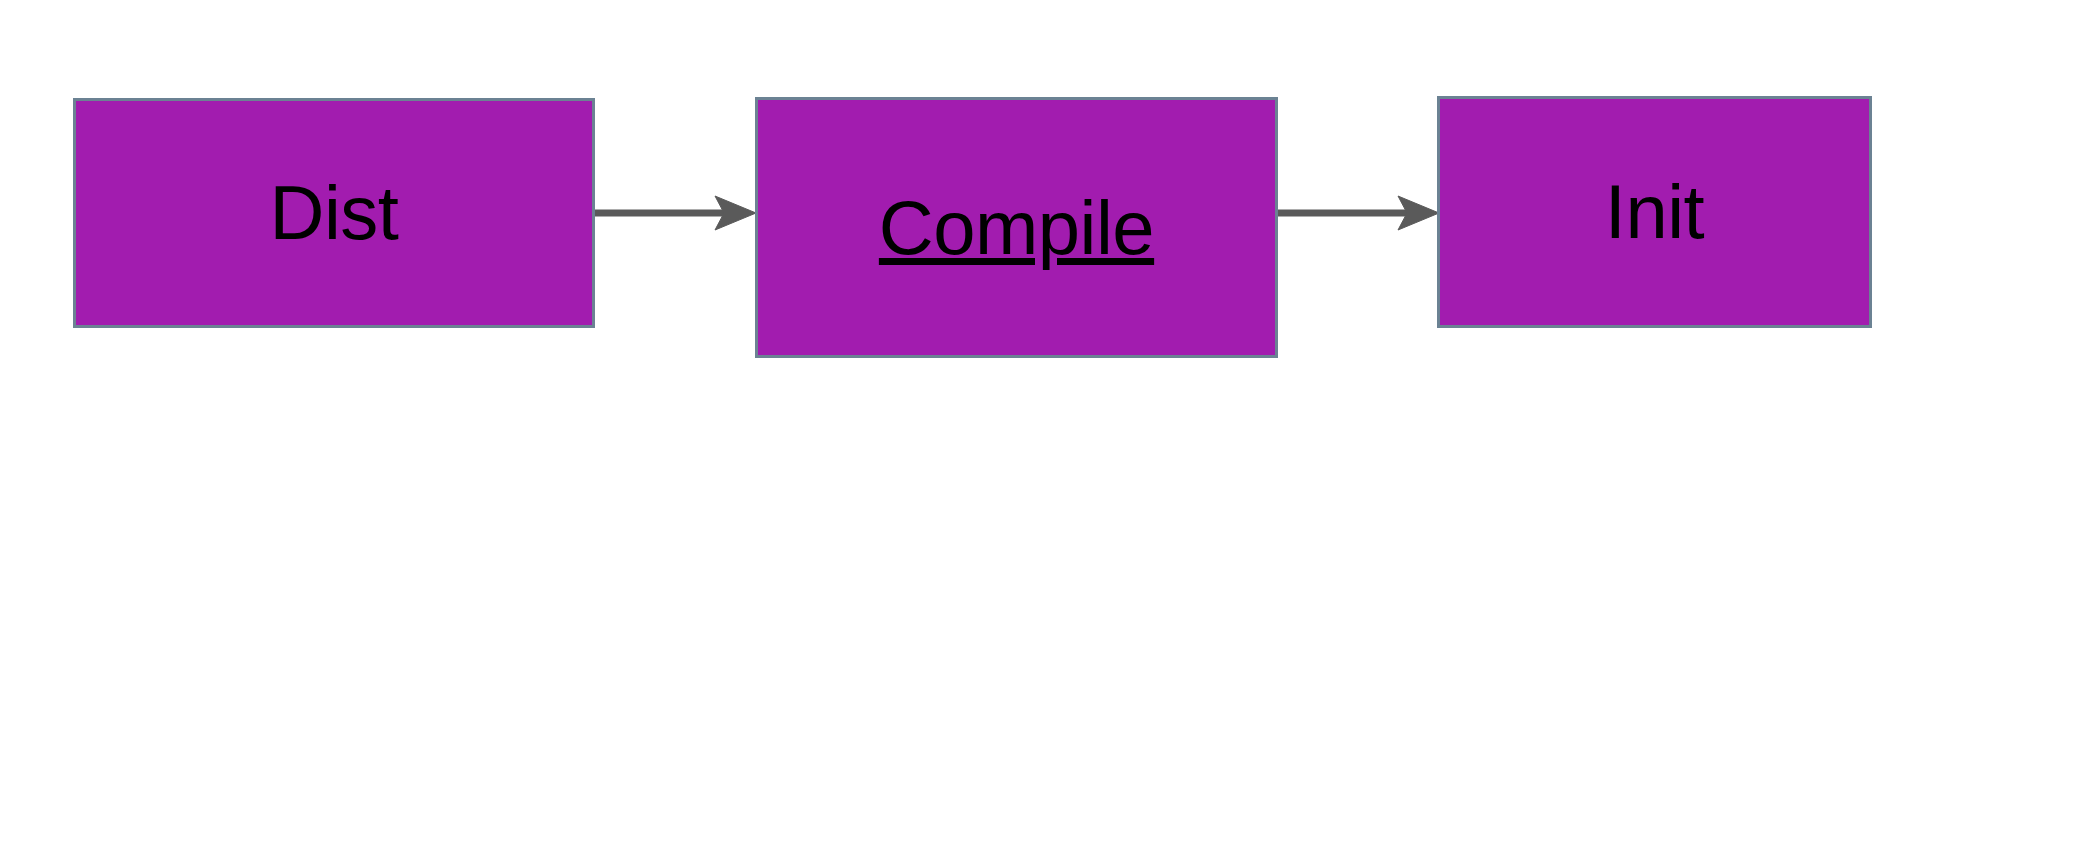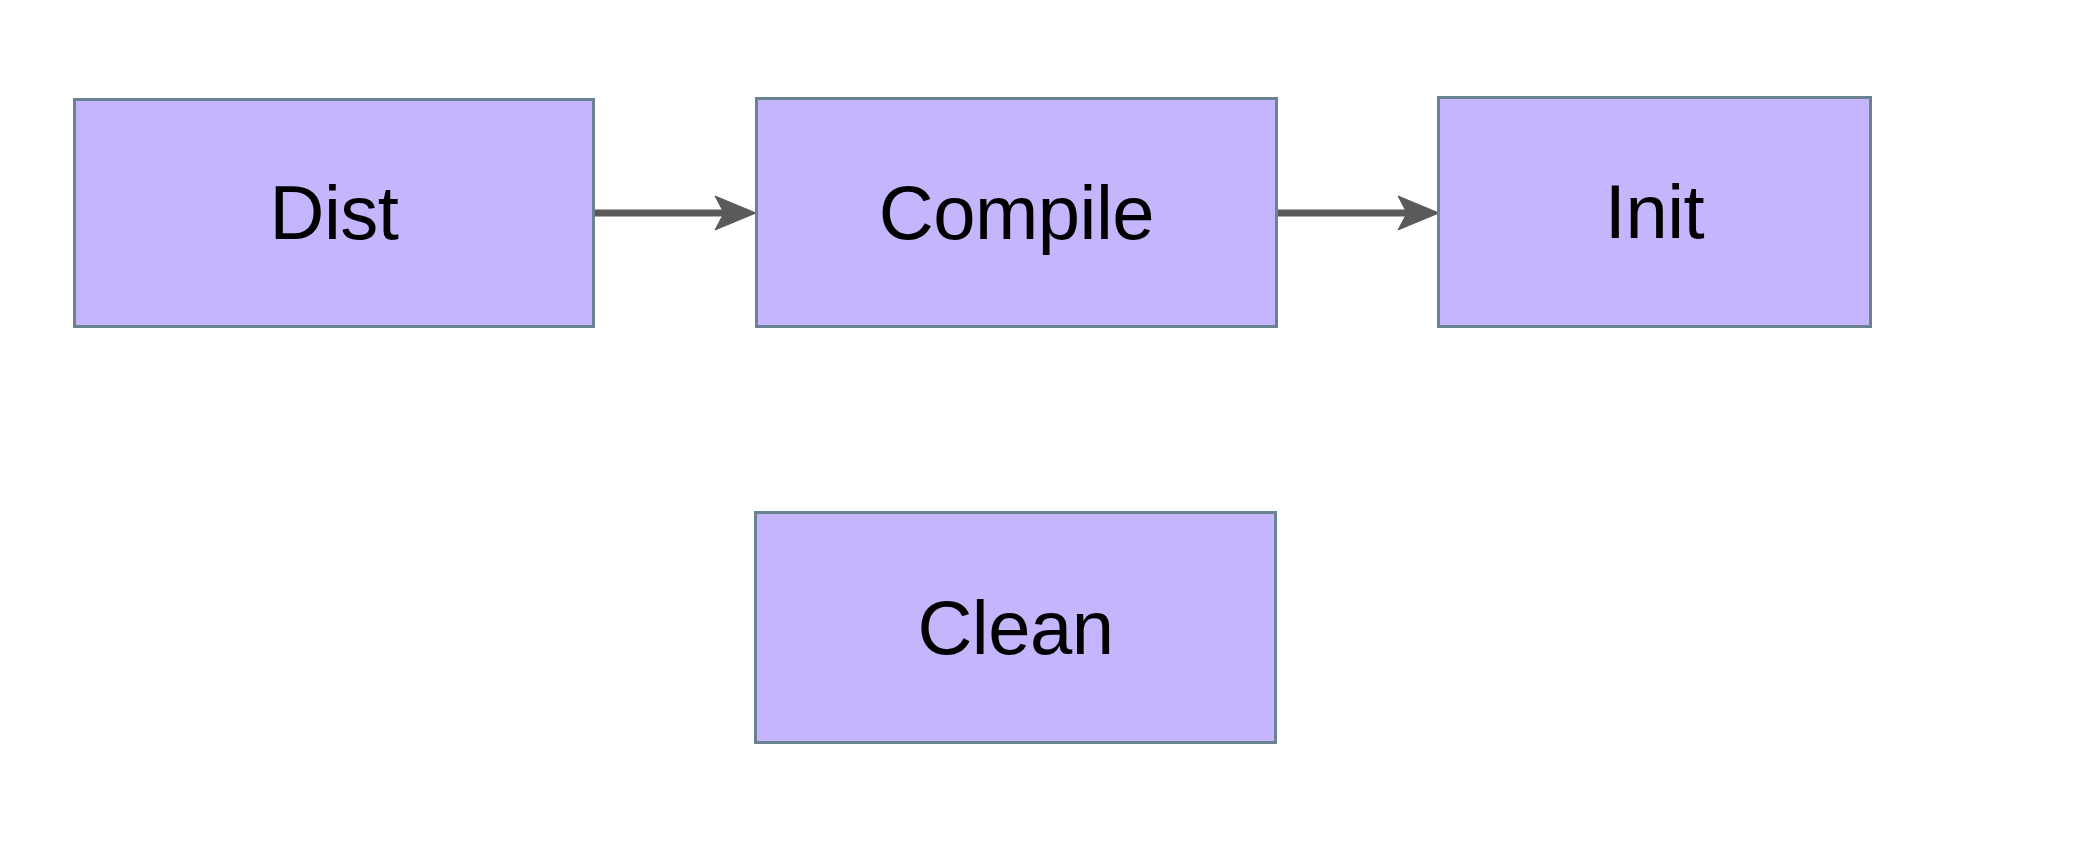--- a/index.html
+++ b/index.html
@@ -15,21 +15,21 @@
   }
   #canvas {
     position: relative;
     width: 2078px;
     height: 848px;
     background: #ffffff;
   }
   .node {
     position: absolute;
     box-sizing: border-box;
-    background: #c4b5fd;
+    background: #a21caf;
     border: 3px solid #6b8293;
     display: flex;
     align-items: center;
     justify-content: center;
   }
   .node-label {
     font-family: "Liberation Sans", sans-serif;
     font-size: 76px;
     font-weight: 300;
     line-height: 1;
@@ -67,25 +67,22 @@
 
   <svg class="edge-svg" style="left:1243px; top:160px; width:240px; height:110px;" viewBox="0 0 240 110">
     <line class="edge-line" x1="35" y1="53" x2="165" y2="53"></line>
     <path class="edge-head" d="M 196 53 L 155 70 L 164 53 L 155 36 Z"></path>
   </svg>
 
   <div class="node" style="left:73px; top:98px; width:522px; height:230px;">
     <span class="node-label">Dist</span>
   </div>
 
-  <div class="node" style="left:755px; top:97px; width:523px; height:231px;">
+  <div class="node" style="left:755px; top:97px; width:523px; height:261px;text-decoration:underline;">
     <span class="node-label">Compile</span>
   </div>
 
   <div class="node" style="left:1437px; top:96px; width:435px; height:232px;">
     <span class="node-label">Init</span>
   </div>
 
-  <div class="node" style="left:754px; top:511px; width:523px; height:233px;">
-    <span class="node-label">Clean</span>
-  </div>
 
 </div>
 
 </body></html>

